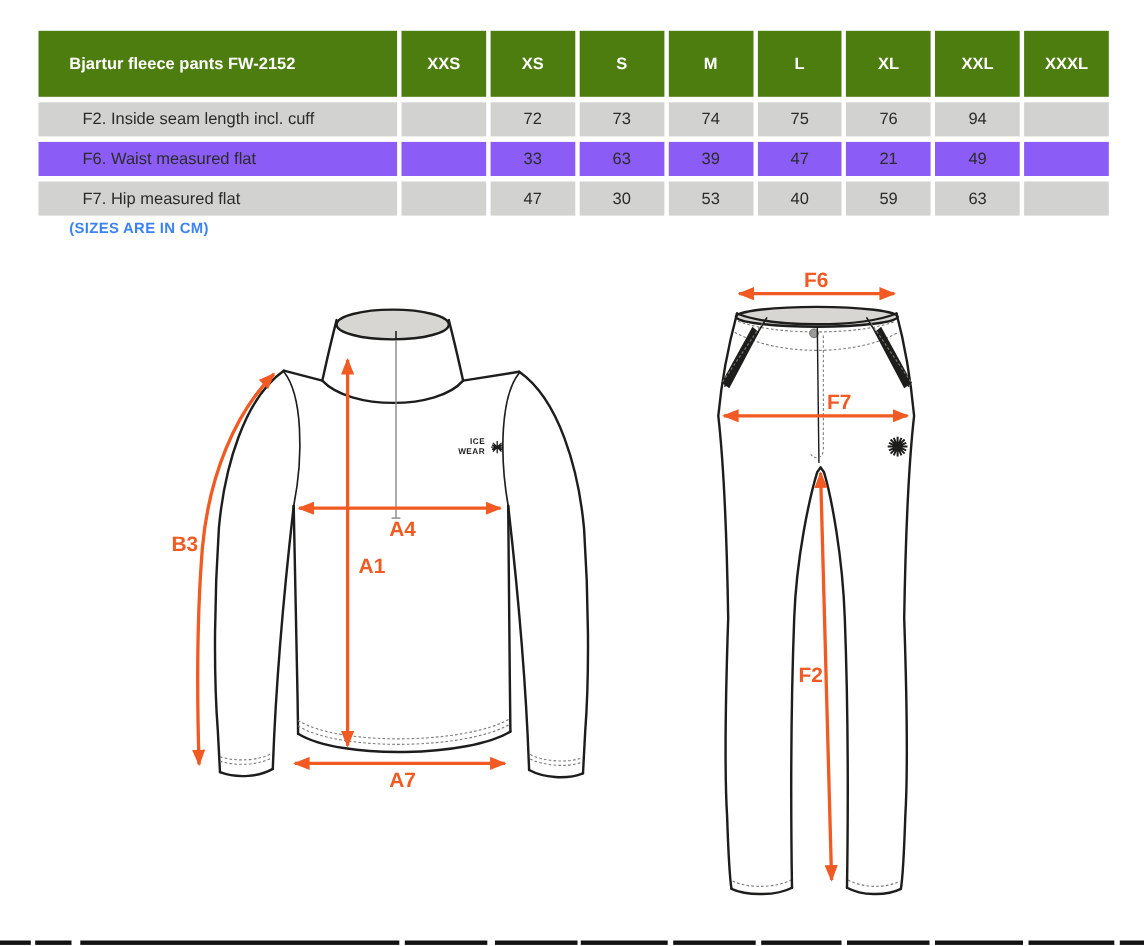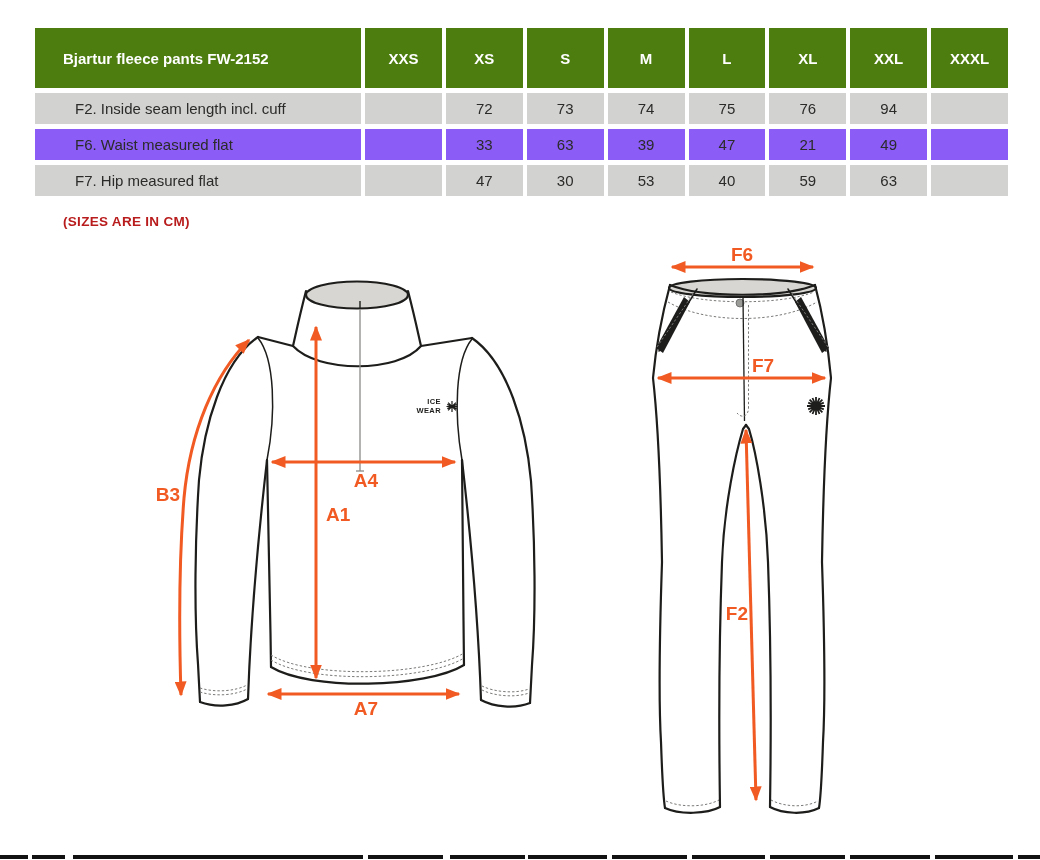--- a/index.html
+++ b/index.html
@@ -12,22 +12,22 @@
   #size-table th,#size-table td{font-size:15px;padding:0;vertical-align:middle;}
   #size-table col.label-col{width:326px;}
   #size-table th{background:#4d7c0f;color:#fff;font-weight:bold;height:60px;text-align:center;}
   #size-table th.title-cell{text-align:left;padding-left:28px;}
   #size-table td{height:31px;text-align:center;}
   #size-table td.row-label{text-align:left;padding-left:40px;}
   tr.row-dark td{background:#D2D2D0;}
   tr.row-light td{background:#8b5cf6;}
 
   
-  #sizes-note{position:absolute;left:63px;top:214px;font-size:13.5px;font-weight:bold;
-              color:#b91c1c;letter-spacing:.3px;}
+  #sizes-note{position:absolute;left:63px;top:200px;font-size:13.5px;font-weight:bold;
+              color:#3b82f6;letter-spacing:.3px;}
 
   
   .diagram{position:absolute;}
   #fleece-svg{left:100px;top:250px;}
   #pants-svg{left:610px;top:235px;}
   .outline{fill:none;stroke:#1d1d1b;stroke-width:2.2;stroke-linecap:round;stroke-linejoin:round;}
   .seam{fill:none;stroke:#1d1d1b;stroke-width:1.5;stroke-linecap:round;}
   .stitch{fill:none;stroke:#7a7a78;stroke-width:1;stroke-dasharray:2.4 2;}
   .zip{stroke:#8a8a88;stroke-width:1.3;}
   .arrow{fill:none;stroke:#F15A22;stroke-width:3;}

